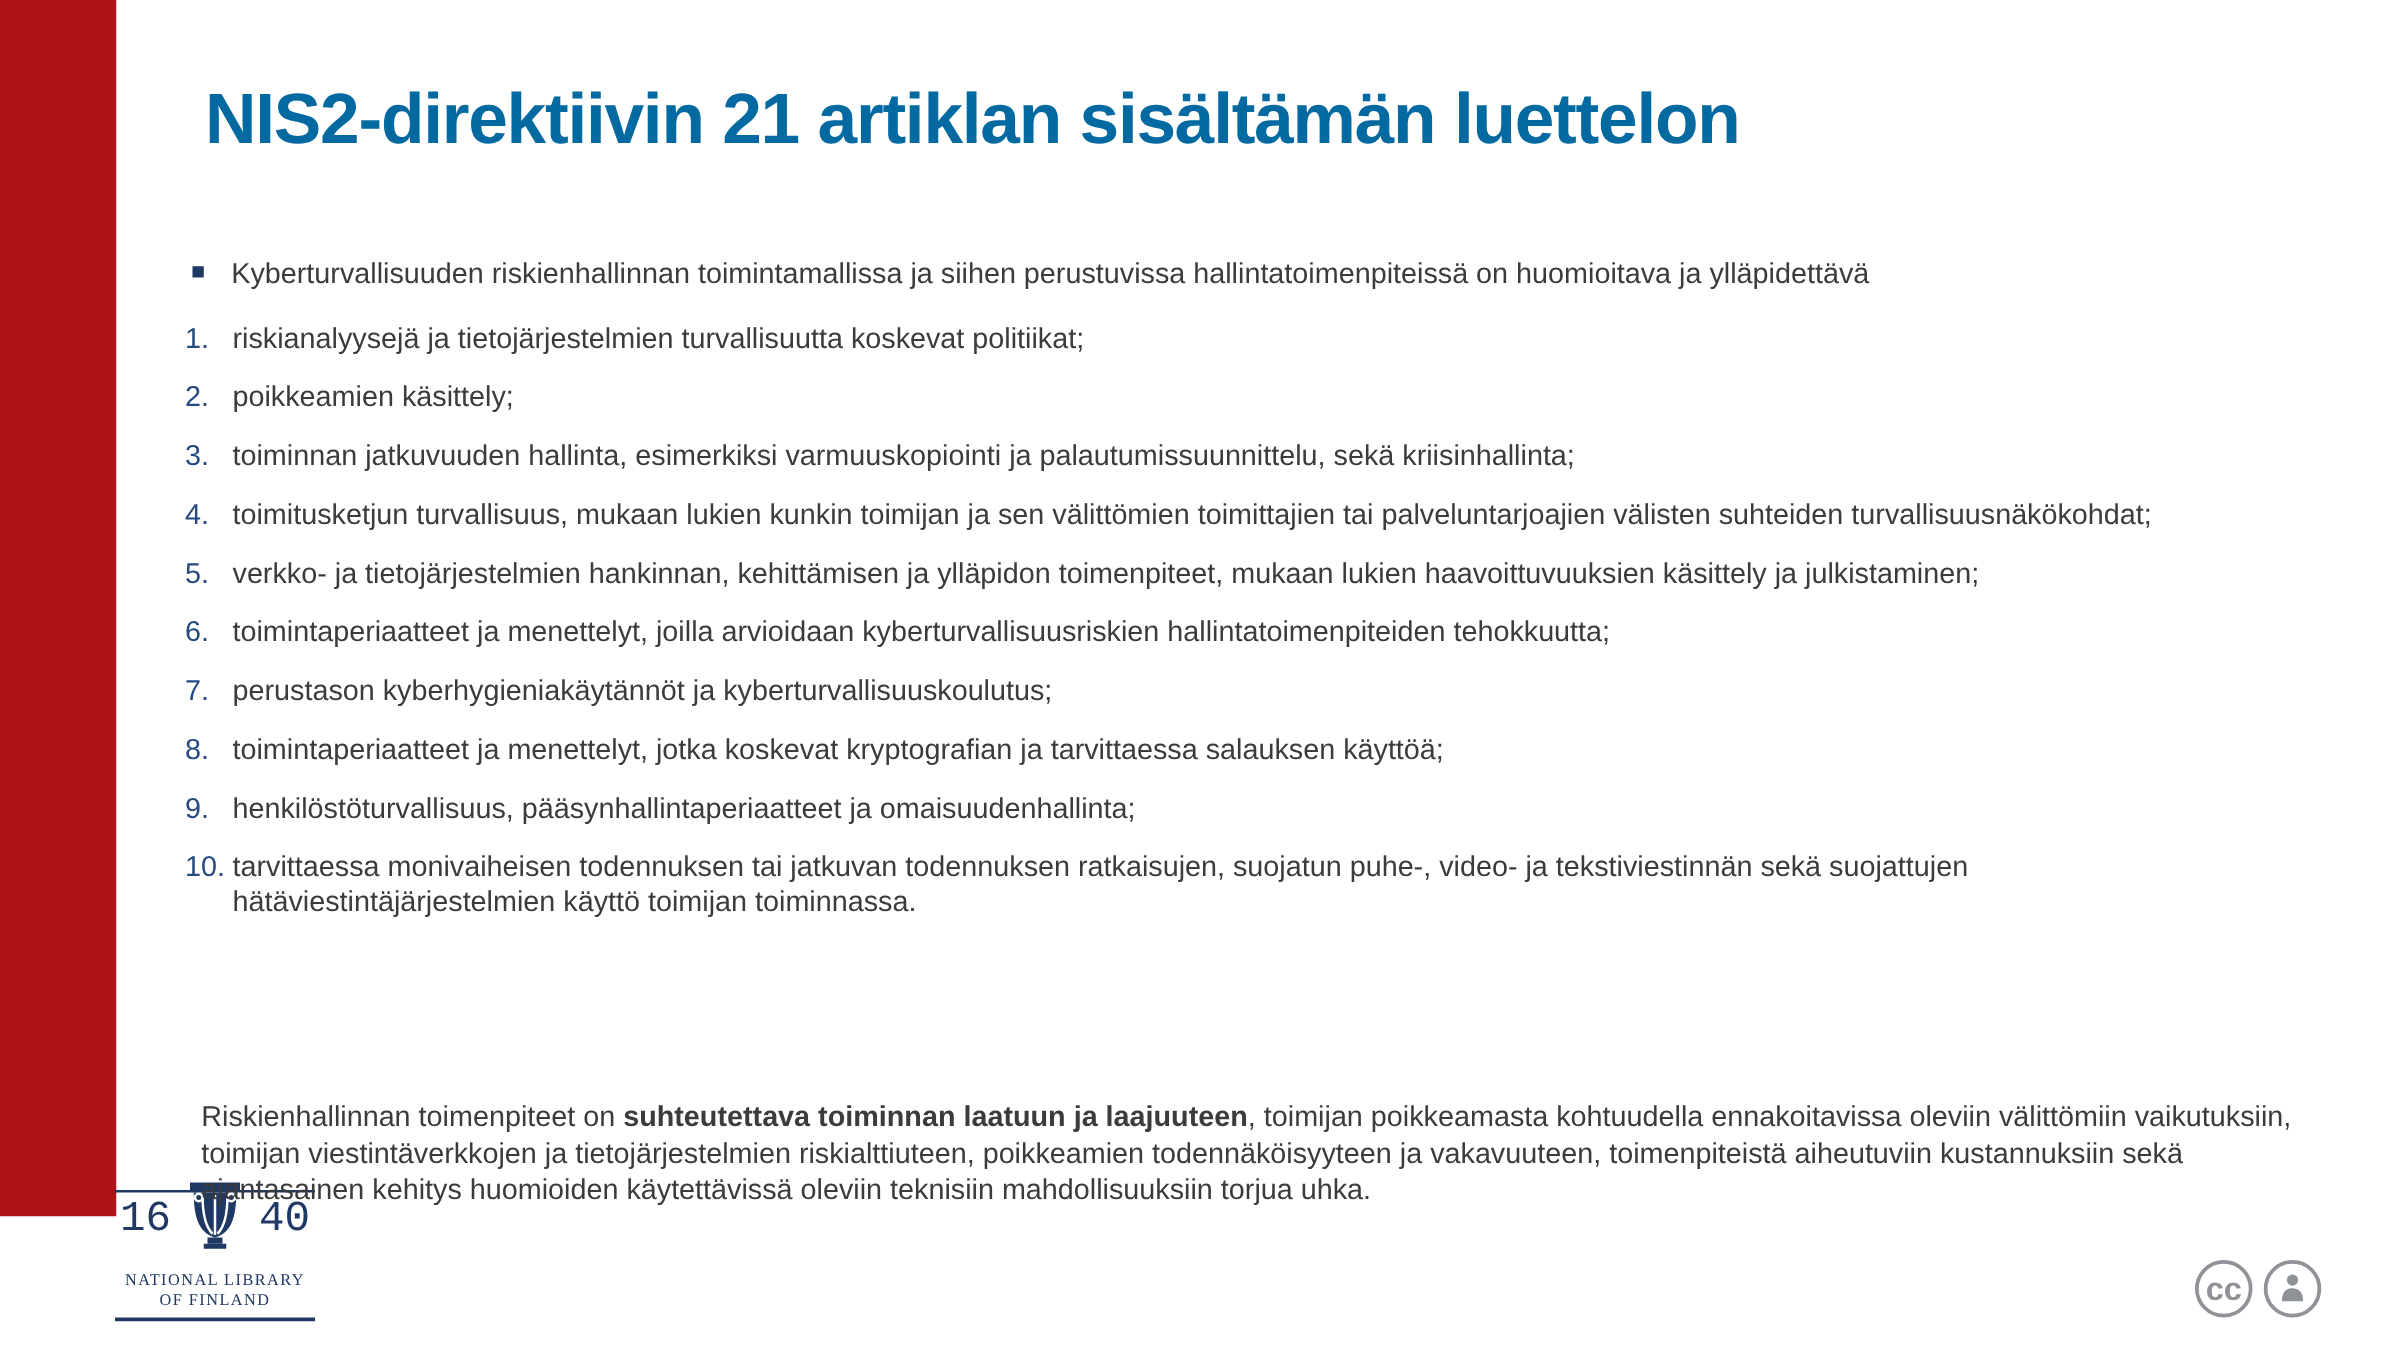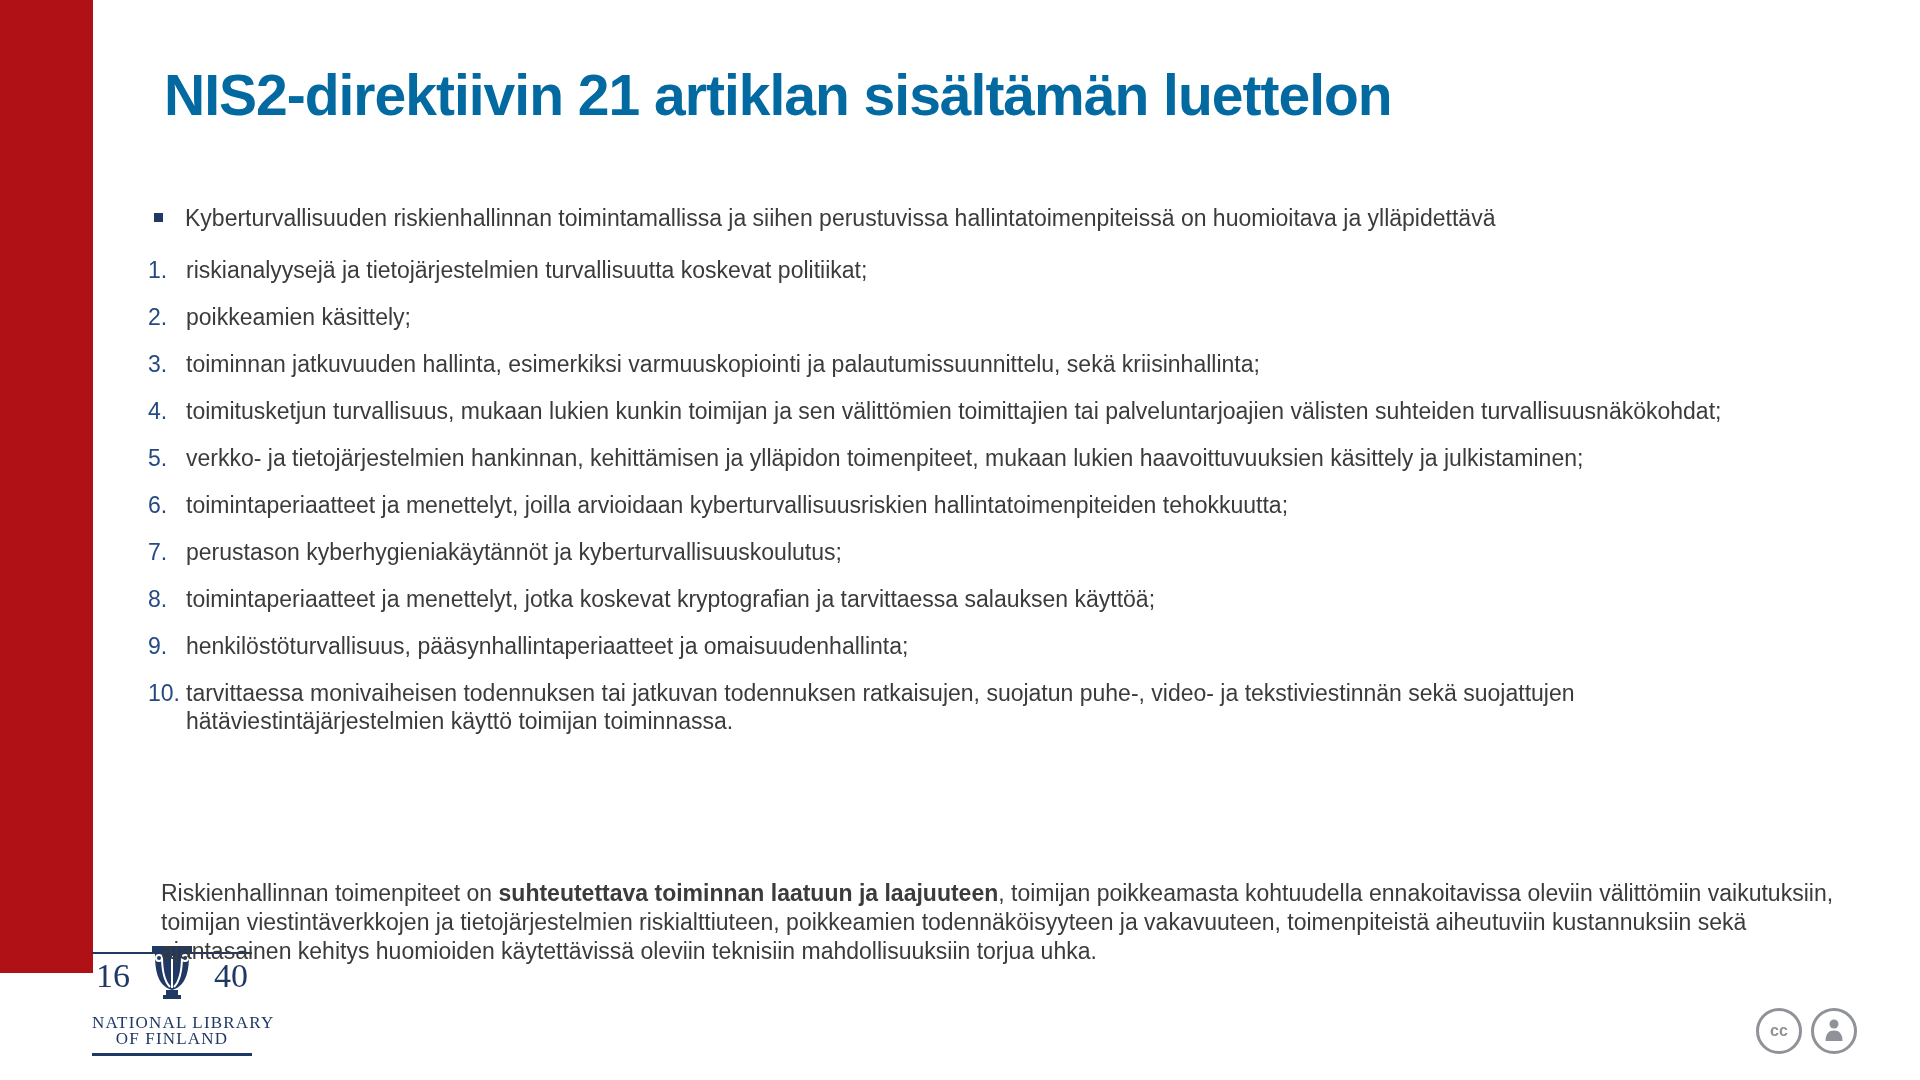--- a/index.html
+++ b/index.html
@@ -49,38 +49,38 @@
     position:absolute;left:92px;top:952px;width:160px;z-index:2;
     color:#1f3864;
   }
   .logo-rule{height:3px;background:#1f3864;}
   .logo-rule.thin{height:2px;}
   .logo-years{
     display:flex;justify-content:space-between;align-items:flex-start;
     padding:2px 4px 0 4px;
   }
   .logo-year{
-    font-family:Liberation Serif, serif;font-size:34px;line-height:40px;
+    font-family:Liberation Mono, monospace;font-size:34px;line-height:40px;
   }
   .column-icon{margin-top:-12px;}
   .logo-org{
     text-align:center;font-family:"Liberation Serif", serif;
-    font-size:17px;line-height:16px;letter-spacing:1.2px;
+    font-size:13px;line-height:16px;letter-spacing:1.2px;
     margin-top:5px;white-space:nowrap;
   }
   .nlf-logo .logo-rule.bottom{margin-top:6px;}
   
   .cc-badges{
     position:absolute;left:1756px;top:1008px;display:flex;gap:9px;z-index:2;
   }
   .cc-badge{
     width:46px;height:46px;border-radius:50%;
     border:3.5px solid #8f9296;box-sizing:border-box;
     display:flex;align-items:center;justify-content:center;
-    color:#8f9296;font-weight:bold;font-size:16px;
+    color:#8f9296;font-weight:bold;font-size:26px;
   }
 </style>
 </head>
 <body>
 
 <div class="accent-bar"></div>
 
 <h1 class="slide-title">
   <div>NIS2-direktiivin 21 artiklan sisältämän luettelon</div>
 </h1>

